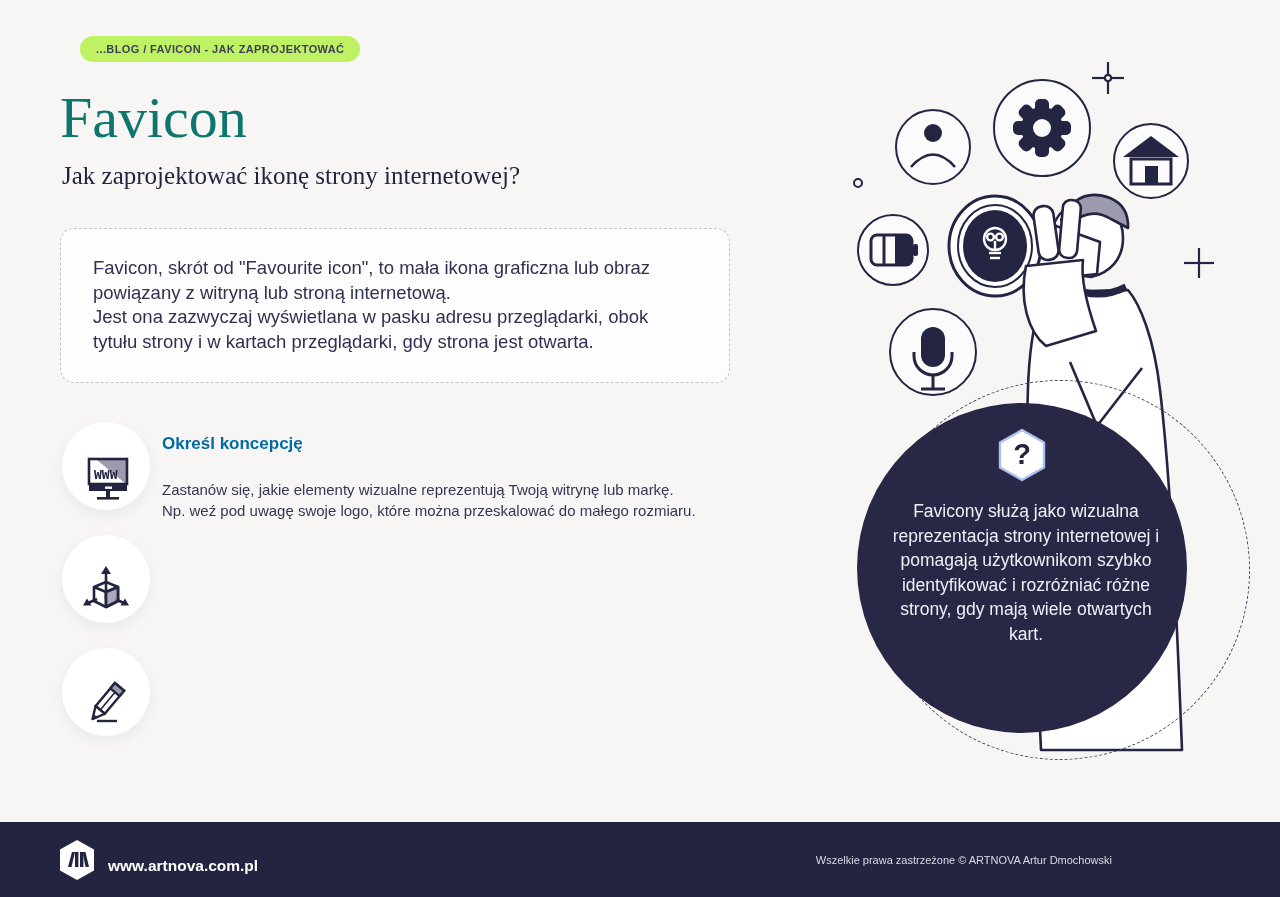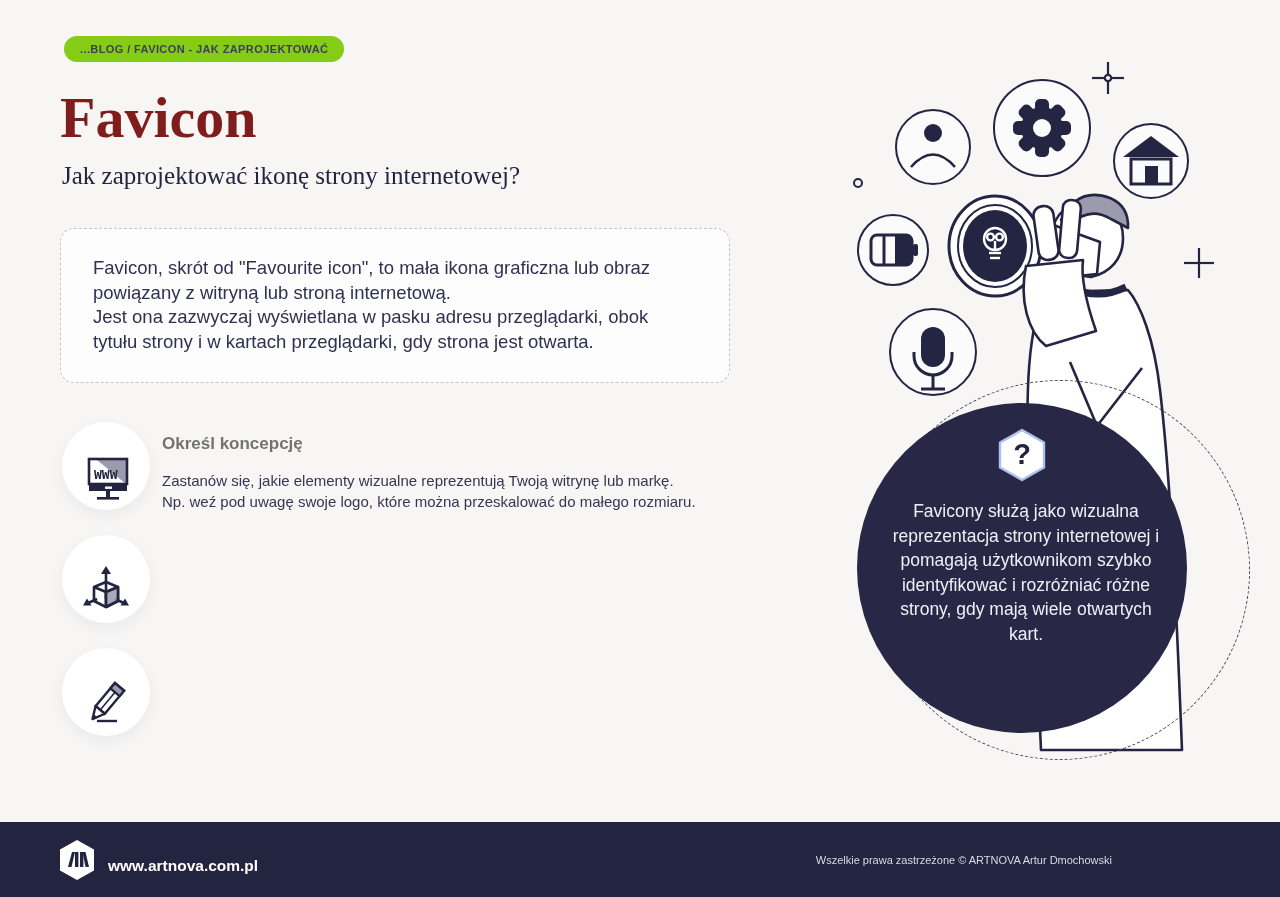--- a/index.html
+++ b/index.html
@@ -8,31 +8,31 @@
     font-family:"Liberation Sans", sans-serif;
     background:#f7f6f5;
     color:#242542;
     position:relative;
     overflow:hidden;
   }
   .page { position:absolute; inset:0; }
 
   
   .breadcrumb {
-    position:absolute; left:64px; top:36px;
-    background:#84cc16; color:#3f4057;
+    position:absolute; left:80px; top:36px;
+    background:#bef264; color:#3f4057;
     font-size:11px; font-weight:bold; letter-spacing:.4px;
     padding:7px 16px; border-radius:14px;
   }
 
   
   .title {
     position:absolute; left:60px; top:84px;
     font-family:"Liberation Serif", serif;
-    font-size:58px; font-weight:700; color:#7f1d1d; letter-spacing:0;
+    font-size:58px; font-weight:400; color:#0f766e; letter-spacing:0;
   }
   .subtitle {
     position:absolute; left:62px; top:162px;
     font-family:"Liberation Serif", serif;
     font-size:25px; font-weight:500; color:#232440;
   }
 
   
   .intro-card {
     position:absolute; left:60px; top:228px; width:670px; min-height:154px;
@@ -46,23 +46,23 @@
   
   .step { position:absolute; left:62px; display:flex; }
   .step-1 { top:422px; } .step-2 { top:535px; } .step-3 { top:648px; }
   .step-circle {
     width:88px; height:88px; border-radius:50%;
     background:#ffffff; box-shadow:0 5px 14px rgba(35,36,64,.06);
     display:flex; align-items:flex-end; justify-content:center;
     flex:0 0 88px;
   }
   .step-text { margin-left:12px; padding-top:12px; }
-  .step-title { font-size:17px; font-weight:bold; color:#737373; }
+  .step-title { font-size:17px; font-weight:bold; color:#0369a1; }
   .step-desc {
-    margin-top:16px; font-size:15px; line-height:21px; color:#35365'0';
+    margin-top:25px; font-size:15px; line-height:21px; color:#35365'0';
     color:#353652; white-space:pre-line;
   }
 
   
   .illustration { position:absolute; left:840px; top:60px; width:440px; height:760px; }
   .illu-svg { position:absolute; left:0; top:0; }
   .dashed-circle {
     position:absolute; left:30px; top:320px; width:380px; height:380px;
     border:1.6px dashed #454660; border-radius:50%;
   }

